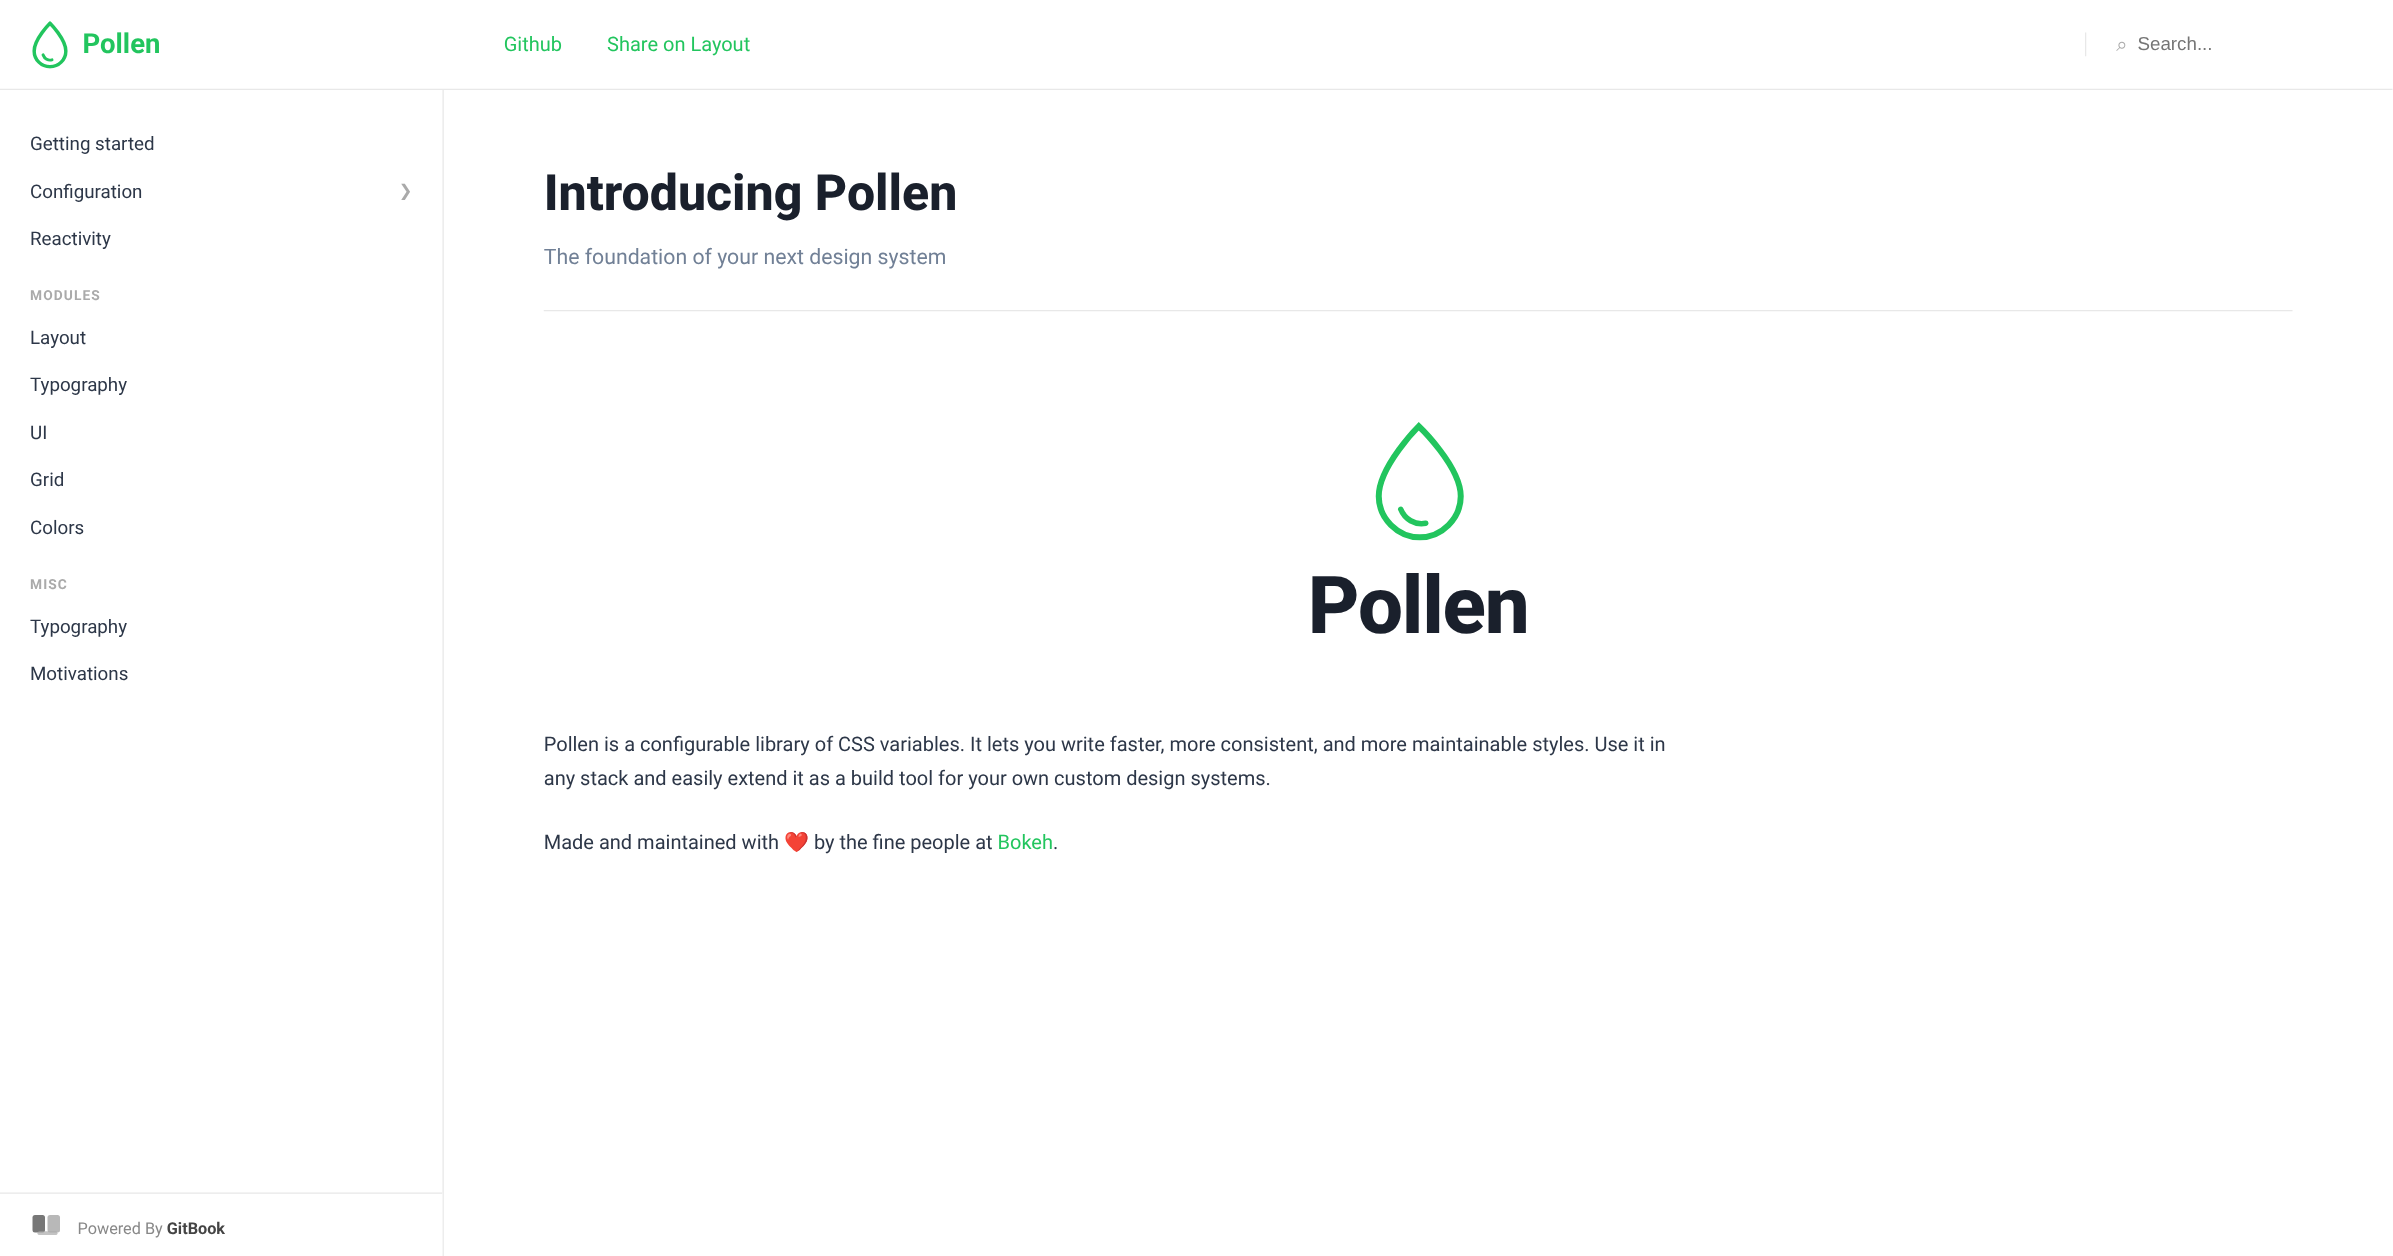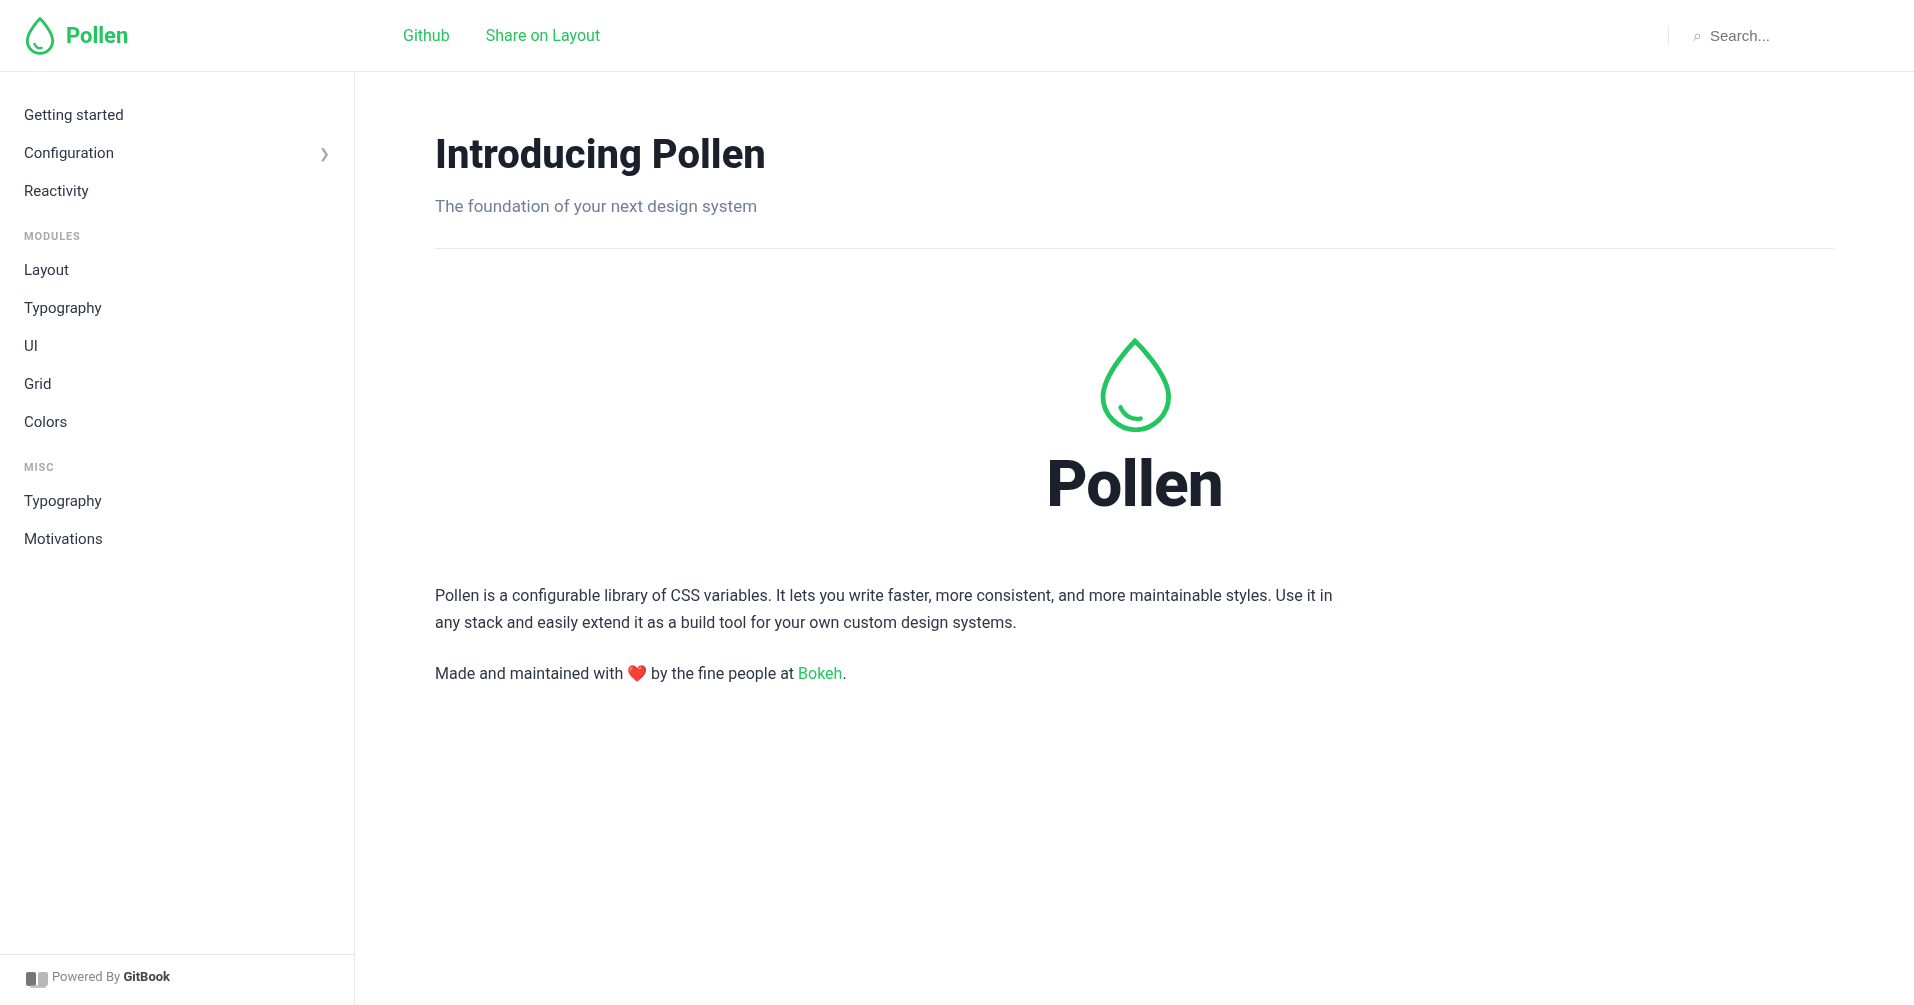--- a/index.html
+++ b/index.html
@@ -137,21 +137,22 @@
 
     .sidebar-footer {
       position: absolute;
       bottom: 0;
       left: 0;
       right: 0;
       border-top: 1px solid #e8e8e8;
       padding: 14px 24px;
       background: #fff;
       display: flex;
-      align-items: flex-start;
+      align-items: flex-end;
+      gap: 10px;
     }
 
     .powered-by-text {
       font-size: 13px;
       color: #888;
     }
 
     .powered-by-text strong {
       color: #444;
       font-weight: 700;

